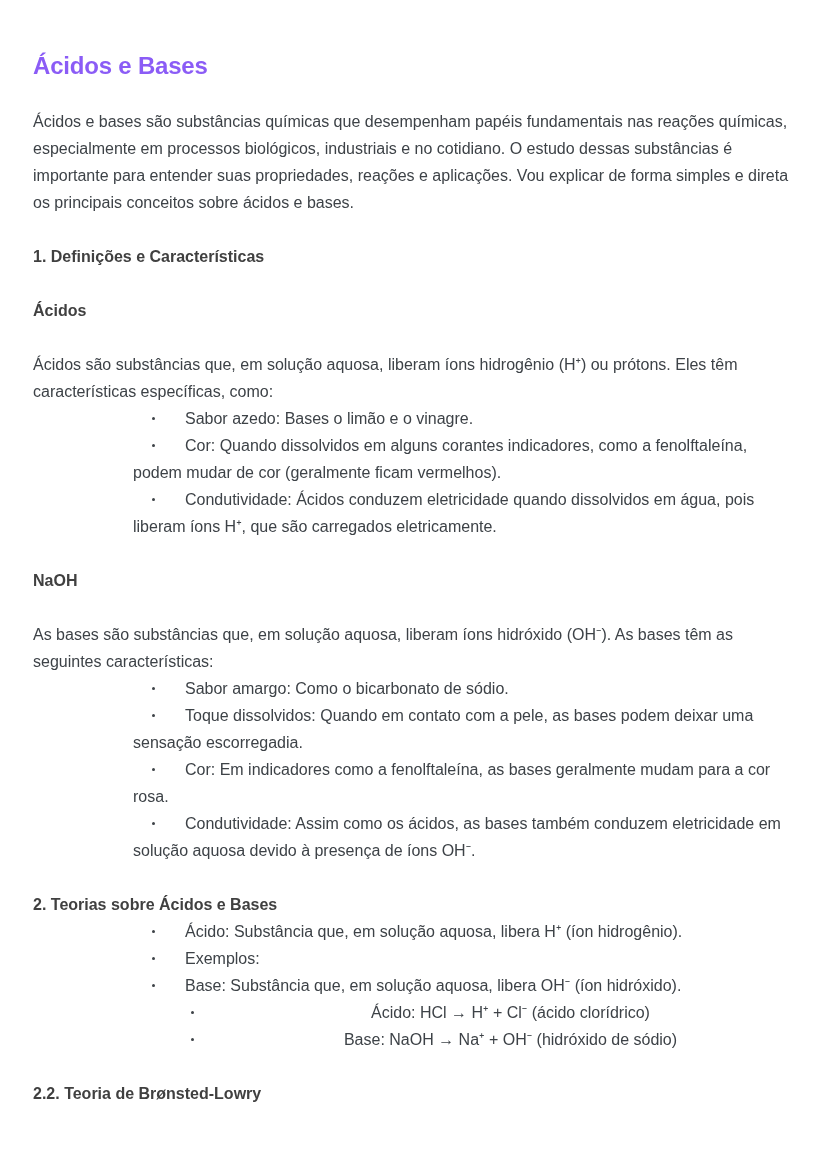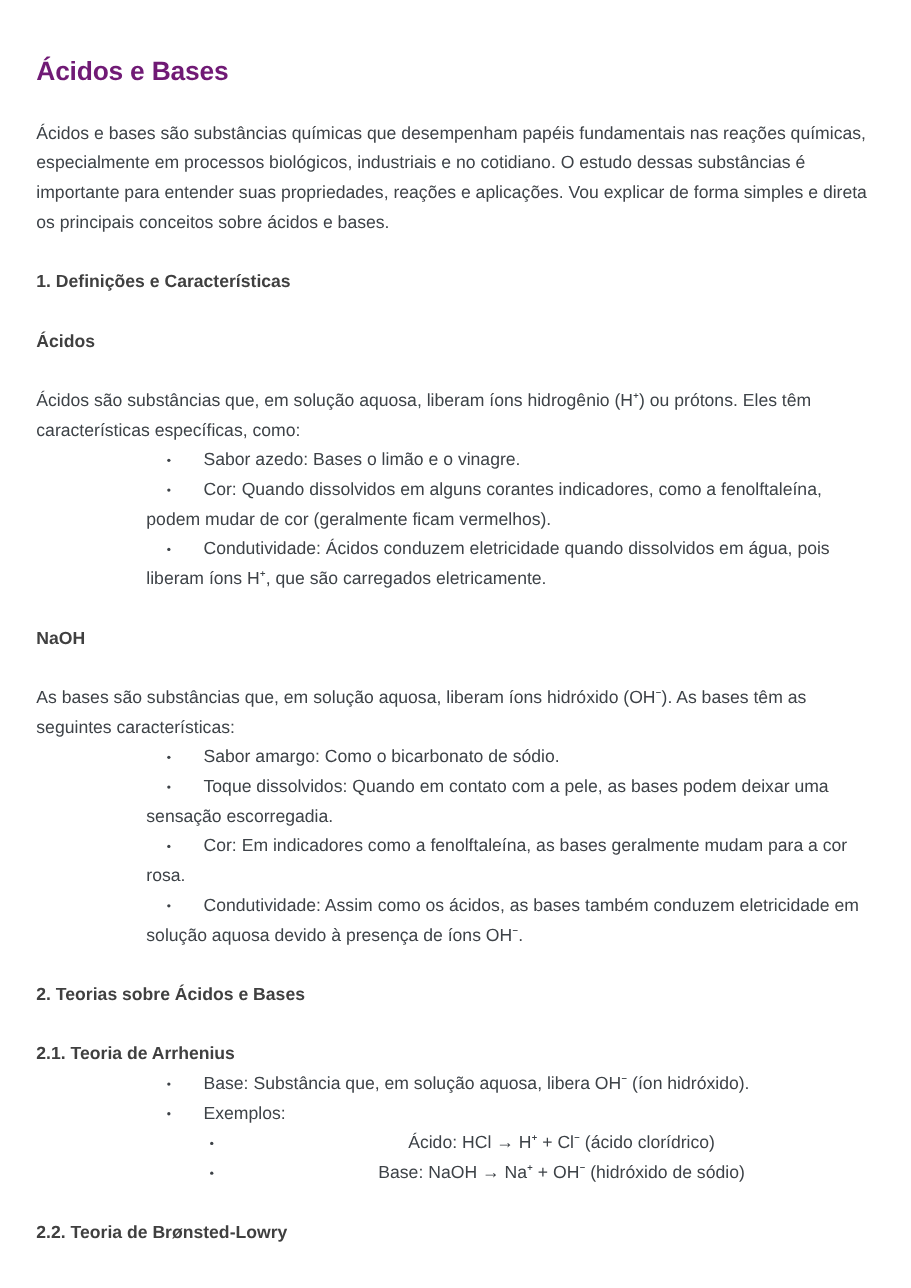--- a/index.html
+++ b/index.html
@@ -17,21 +17,21 @@
     font-family: "Liberation Sans", sans-serif;
     font-size: 16px;
     line-height: 27px;
     color: #3d4247;
   }
   .doc-title {
     margin: 0;
     font-size: 24px;
     line-height: 31px;
     font-weight: 700;
-    color: #701a75;
+    color: #8b5cf6;
     letter-spacing: -0.2px;
   }
   .para {
     margin: 27px 0 0 0;
   }
   .h3 {
     margin: 27px 0 0 0;
     font-size: 16px;
     line-height: 27px;
     font-weight: 700;
@@ -96,25 +96,25 @@
 
   <ul class="bullets">
     <li><span class="b">Sabor amargo</span><span>: Como o bicarbonato de sódio.</span></li>
     <li><span class="b">Toque dissolvidos</span><span>: Quando em contato com a pele, as bases podem deixar uma sensação escorregadia.</span></li>
     <li><span class="b">Cor</span><span>: Em indicadores como a fenolftaleína, as bases geralmente mudam para a cor rosa.</span></li>
     <li><span class="b">Condutividade</span><span>: Assim como os ácidos, as bases também conduzem eletricidade em solução aquosa devido à presença de íons OH⁻.</span></li>
   </ul>
 
   <h3 class="h3">2. Teorias sobre Ácidos e Bases</h3>
 
-  <h3 class="h3">2.1. Teoria de Arrhenius</h3>
 
   <ul class="bullets">
+    <li><span class="b">Ácido</span><span>: Substância que, em solução aquosa, libera H⁺ (íon hidrogênio).</span></li>
+    <li><span class="b"></span><span>Exemplos:</span></li>
     <li><span class="b">Base</span><span>: Substância que, em solução aquosa, libera OH⁻ (íon hidróxido).</span></li>
-    <li><span class="b"></span><span>Exemplos:</span></li>
   </ul>
 
   <ul class="bullets nested">
     <li><span class="b">Ácido</span><span>: HCl → H⁺ + Cl⁻ (ácido clorídrico)</span></li>
     <li><span class="b">Base</span><span>: NaOH → Na⁺ + OH⁻ (hidróxido de sódio)</span></li>
   </ul>
 
   <h3 class="h3">2.2. Teoria de Brønsted-Lowry</h3>
 
 </div>

